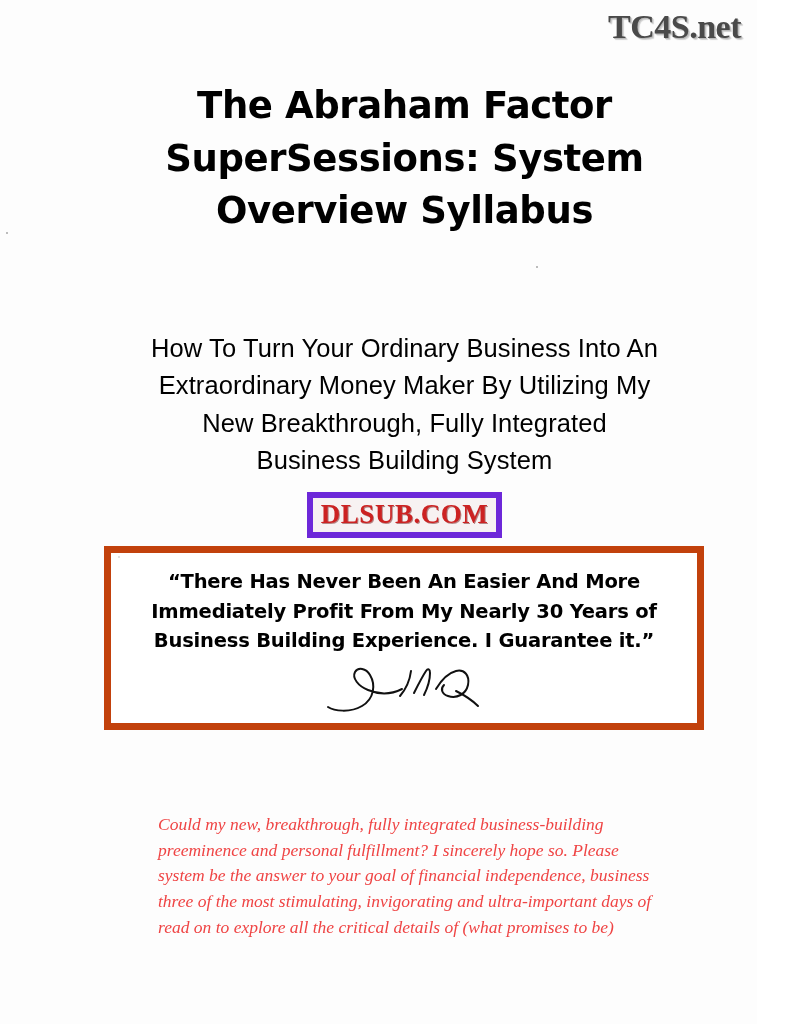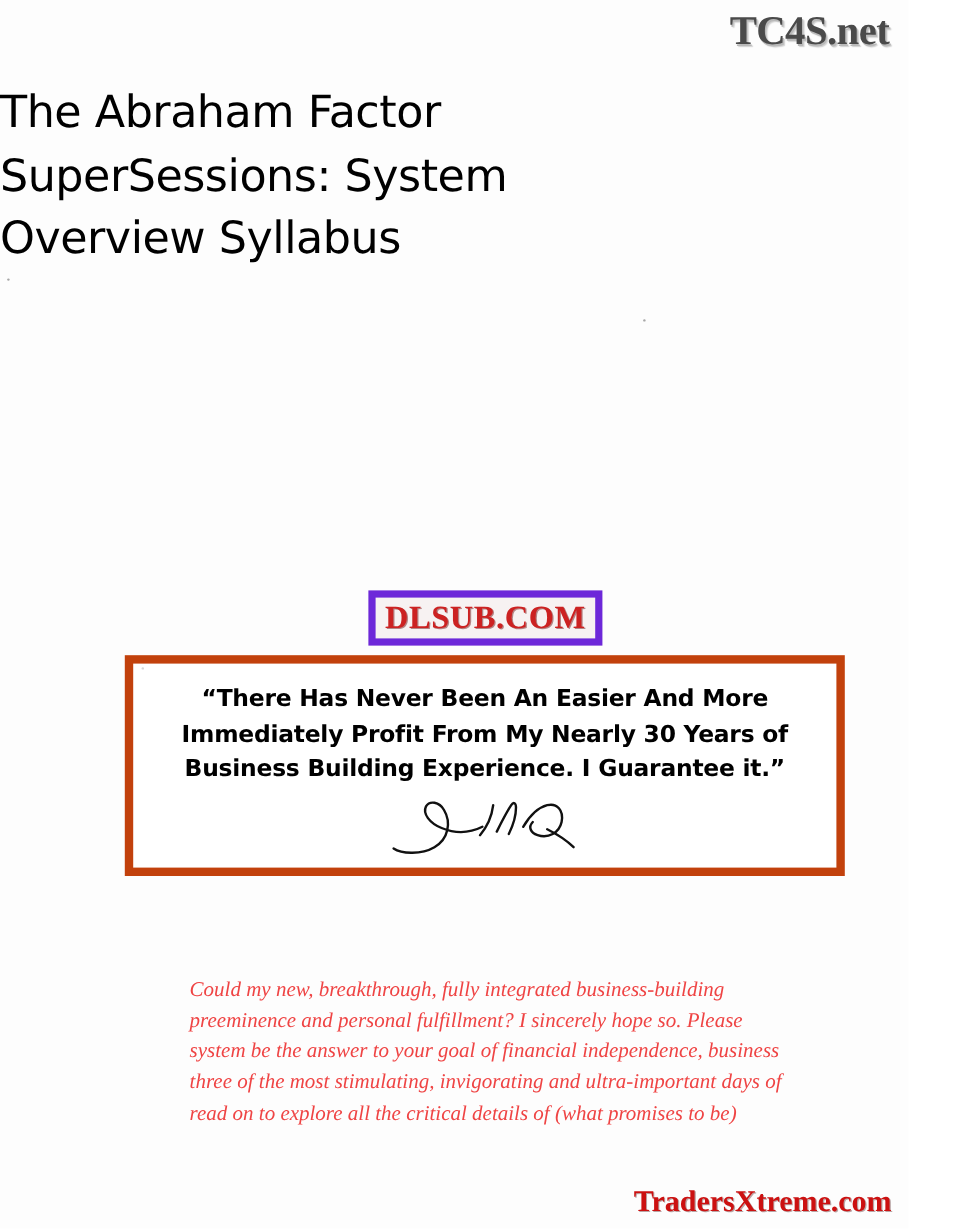--- a/index.html
+++ b/index.html
@@ -34,24 +34,25 @@
     font-size: 34px;
     letter-spacing: -0.5px;
     color: #4a4a4a;
     text-shadow: 1px 1px 0 #b9b9b9, 2px 2px 1px rgba(0,0,0,0.18);
   }
 
   
   .doc-title {
     position: absolute;
     left: 0;
-    top: 68px;
-    width: 809px;
+    top: 80px;
+    width: 809px;
+    text-align: center;
     font-family: "DejaVu Sans", sans-serif;
-    font-weight: normal;
+    font-weight: bold;
     font-size: 37px;
     line-height: 1.42;
     letter-spacing: -0.4px;
   }
   .doc-title .line { display: block; }
 
   
   .doc-subtitle {
     position: absolute;
     left: 0;
@@ -160,20 +161,26 @@
 <div class="page">
 
   <div class="watermark-top">TC4S.net</div>
 
   <div class="doc-title">
     <span class="line">The Abraham Factor</span>
     <span class="line">SuperSessions: System</span>
     <span class="line">Overview Syllabus</span>
   </div>
 
+  <div class="doc-subtitle">
+    <span class="line">How To Turn Your Ordinary Business Into An</span>
+    <span class="line">Extraordinary Money Maker By Utilizing My</span>
+    <span class="line">New Breakthrough, Fully Integrated</span>
+    <span class="line">Business Building System</span>
+  </div>
 
   <div class="stamp">
     <span class="stamp-inner">DLSUB.COM</span>
   </div>
 
   <div class="quote-box">
     <div class="quote-text">
       <span class="line">“There Has Never Been An Easier And More</span>
       <span class="line">Immediately Profit From My Nearly 30 Years of</span>
       <span class="line">Business Building Experience. I Guarantee it.”</span>
@@ -190,18 +197,17 @@
   </div>
 
   <div class="closing">
     <span class="line">Could my new, breakthrough, fully integrated business-building</span>
     <span class="line">preeminence and personal fulfillment? I sincerely hope so. Please</span>
     <span class="line">system be the answer to your goal of financial independence, business</span>
     <span class="line">three of the most stimulating, invigorating and ultra-important days of</span>
     <span class="line">read on to explore all the critical details of (what promises to be)</span>
   </div>
 
-  <div class="watermark-bottom">TradersXtreme.com</div>
 
   <div class="speck" style="left:6px; top:232px;"></div>
   <div class="speck" style="left:536px; top:266px;"></div>
   <div class="speck" style="left:118px; top:556px; opacity:0.35;"></div>
 </div>
 
 </body></html>

